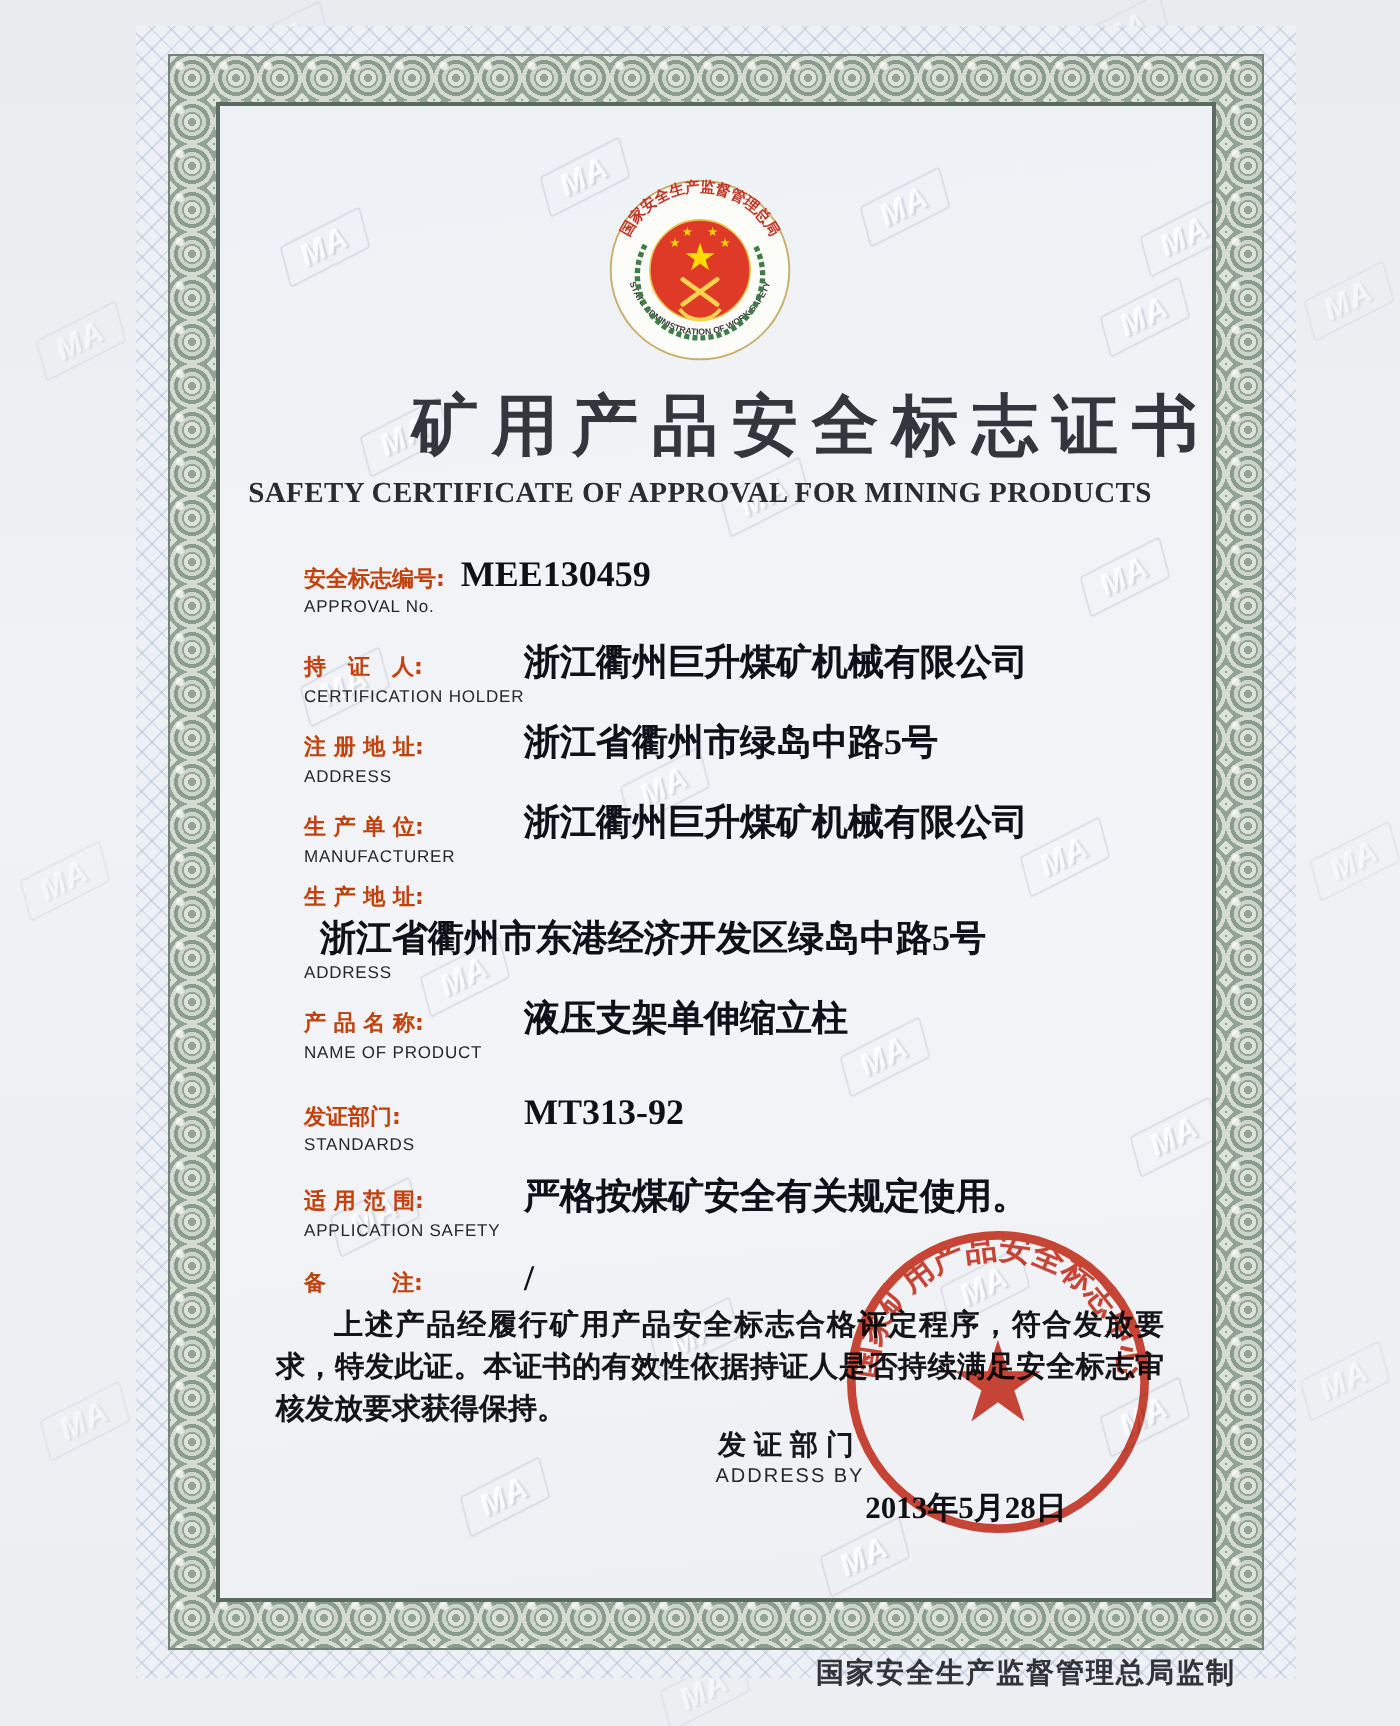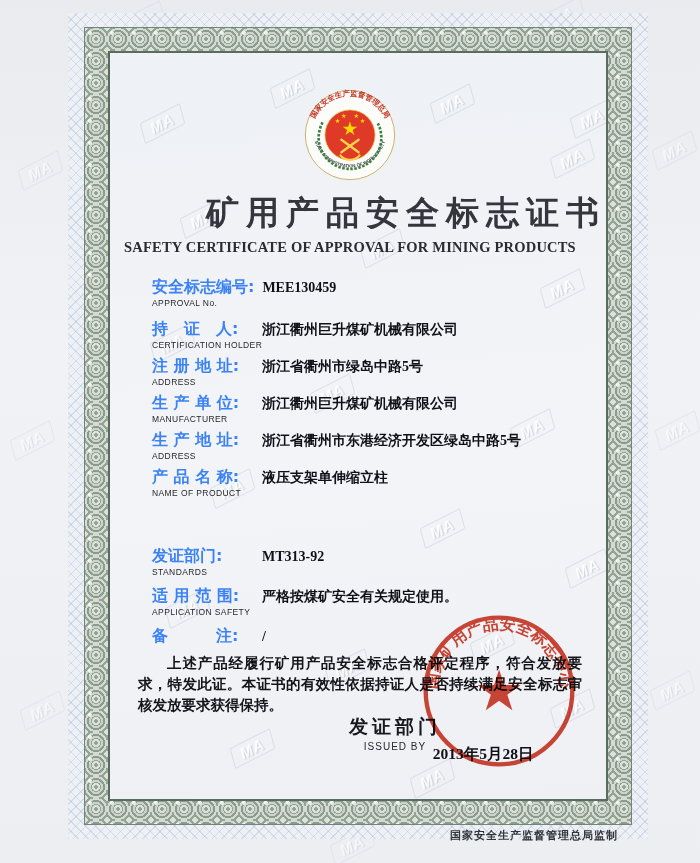--- a/index.html
+++ b/index.html
@@ -61,58 +61,58 @@
   }
   .subtitle{
     position:absolute;left:94px;top:239px;width:512px;
     text-align:center;font-weight:bold;font-size:14.5px;letter-spacing:.2px;
     color:#2b2b33;font-family:"Liberation Serif",serif;
   }
 
   .lbl{
     display:inline-block;min-width:102px;flex-shrink:0;
     font-family:"DejaVu Sans",sans-serif;
-    font-weight:bold;font-size:16px;color:#3b82f6;white-space:nowrap;
+    font-weight:bold;font-size:11px;color:#c2410c;white-space:nowrap;
   }
   .val{
     font-family:"Liberation Serif",serif;
-    font-weight:bold;font-size:14px;color:#101018;
+    font-weight:bold;font-size:18px;color:#101018;
     margin-left:8px;white-space:nowrap;
   }
   .sub{
     font-family:"Liberation Sans",sans-serif;
     font-size:8.5px;letter-spacing:.4px;color:#26262c;margin-top:0px;line-height:10px;
   }
   .row{margin-bottom:6px;}
   .fields{position:absolute;left:152px;top:277px;width:430px;}
   .meta-row{display:flex;justify-content:space-between;margin-bottom:11px;}
   .fields2{position:absolute;left:152px;top:546px;width:430px;}
   .fields2 .row{margin-bottom:9px;}
 
   .statement{
     position:absolute;left:138px;top:653px;width:444px;
     font-family:"Liberation Serif",serif;font-weight:bold;
     font-size:14.5px;line-height:21px;color:#141419;
     text-indent:2em;text-align:justify;
   }
   .issued{position:absolute;left:330px;top:714px;width:130px;text-align:center;}
-  .issued-cn{font-family:"DejaVu Sans",sans-serif;font-weight:bold;font-size:19px;letter-spacing:4px;color:#17171d;}
+  .issued-cn{font-family:"DejaVu Sans",sans-serif;font-weight:bold;font-size:14px;letter-spacing:4px;color:#17171d;}
   .issued-en{font-family:"Liberation Sans",sans-serif;font-size:10px;letter-spacing:1px;color:#26262c;margin-top:1px;}
   .issue-date{
     position:absolute;left:398px;top:744px;width:170px;text-align:center;
     font-family:"Liberation Serif",serif;font-weight:bold;font-size:15.5px;color:#101016;
   }
   .stamp{
     position:absolute;left:417px;top:609px;width:164px;height:164px;
     mix-blend-mode:multiply;opacity:.92;
   }
   .footer{
     position:absolute;right:82px;top:828px;
     font-family:Liberation Sans, sans-serif;font-weight:bold;
-    font-size:11px;letter-spacing:1px;color:#33333a;
+    font-size:14px;letter-spacing:1px;color:#33333a;
   }
 </style>
 </head>
 <body>
 
 <div class="page">
     <div class="wm" style="left: 540px; top: 6px; opacity: 0.6;">MA</div>
     <div class="wm" style="left: 120px; top: 10px; opacity: 0.6;">MA</div>
     <div class="wm" style="left: 330px; top: 835px; opacity: 0.6;">MA</div>
     <div class="wm" style="left: 650px; top: 680px; opacity: 0.6;">MA</div>
@@ -215,21 +215,21 @@
     </div>
     <div class="row">
       <span class="lbl">备　　　注:</span><span class="val">/</span>
     </div>
   </div>
 
   <div class="statement">上述产品经履行矿用产品安全标志合格评定程序，符合发放要求，特发此证。本证书的有效性依据持证人是否持续满足安全标志审核发放要求获得保持。</div>
 
   <div class="issued">
     <div class="issued-cn">发证部门</div>
-    <div class="issued-en">ISSUED BY</div>
+    <div class="issued-en">ADDRESS BY</div>
   </div>
   <div class="issue-date">2013年5月28日</div>
 
   <svg class="stamp" viewBox="0 0 170 170">
     <circle cx="85" cy="85" r="76" fill="none" stroke="#cf3826" stroke-width="4.5"></circle>
     <path id="stampArc" d="M 29.6,117 A 64,64 0 1 1 140.4,117" fill="none"></path>
     <text font-size="16.5" font-weight="bold" fill="#cf3826" font-family="DejaVu Sans, sans-serif">
       <textPath href="#stampArc" startOffset="50%" text-anchor="middle">国家矿用产品安全标志中心</textPath>
     </text>
     <text x="85" y="105" font-size="58" text-anchor="middle" fill="#cf3826">★</text>

